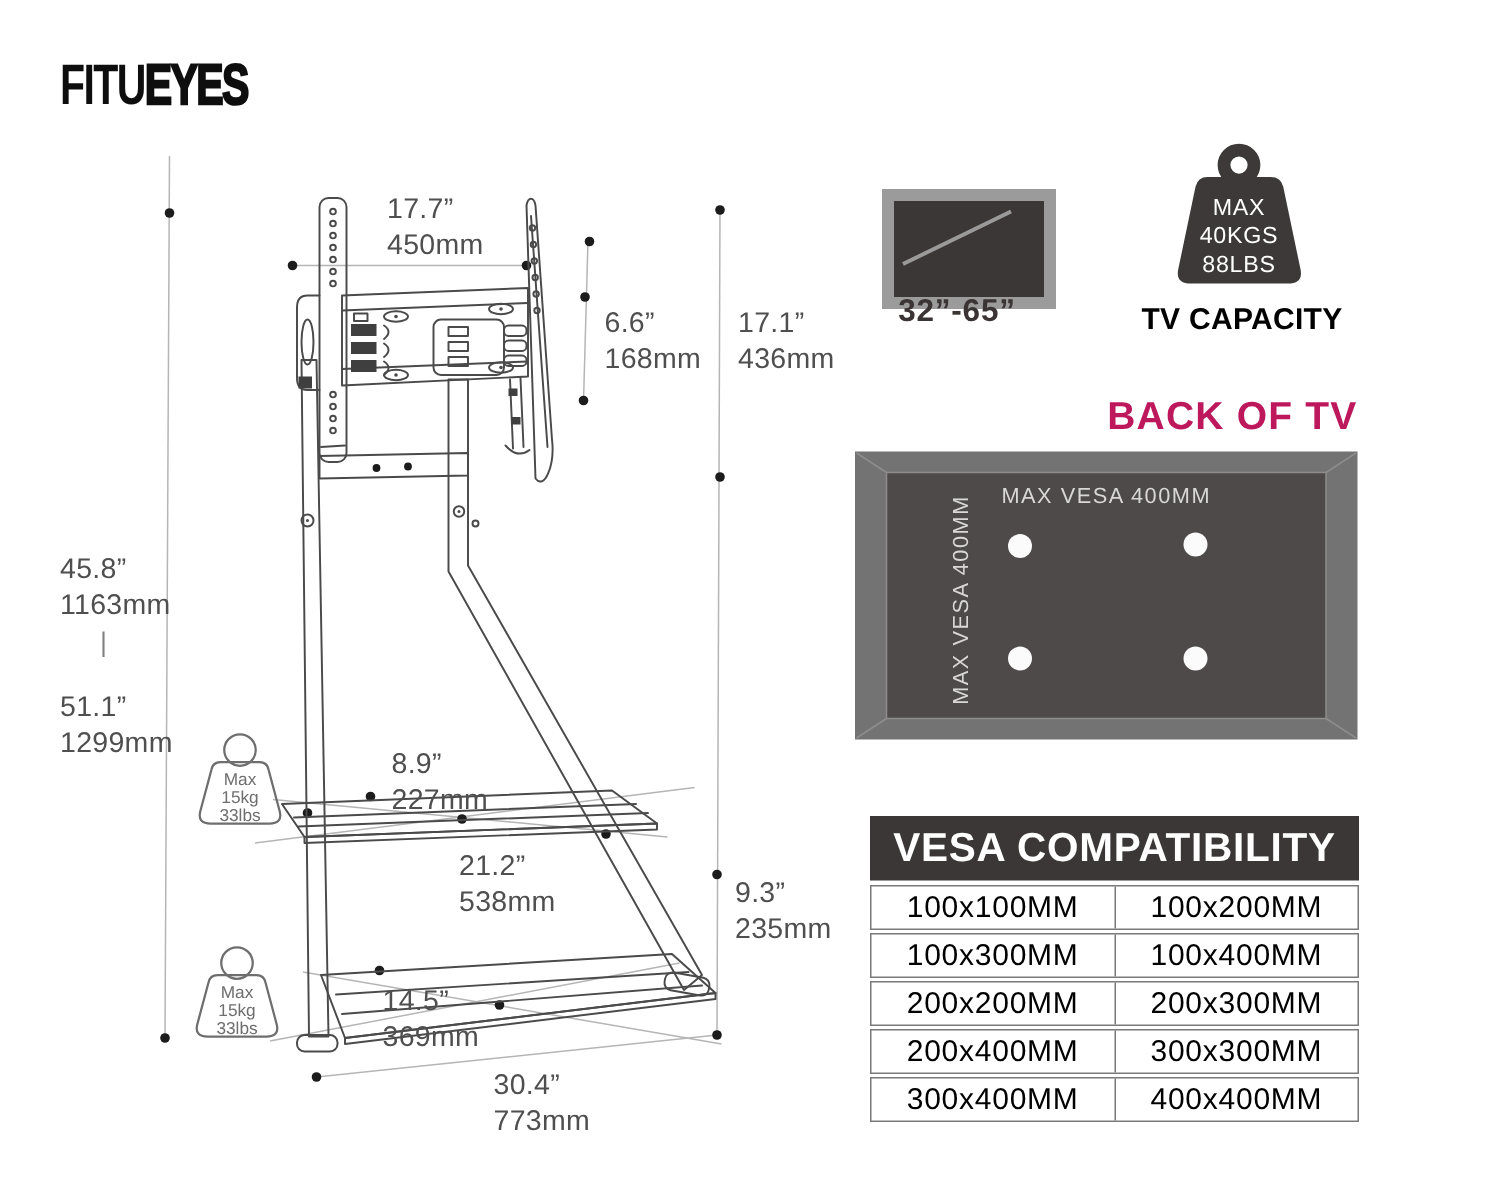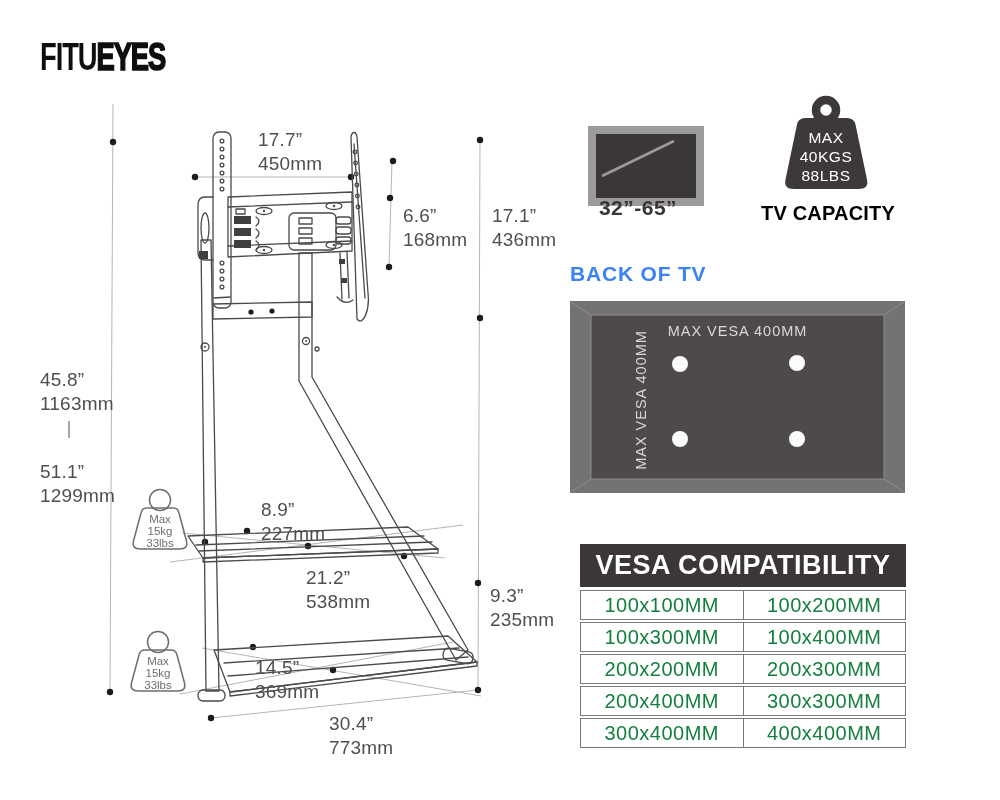--- a/index.html
+++ b/index.html
@@ -47,22 +47,22 @@
   .kettlebell text{
     font-family:"Liberation Sans","DejaVu Sans",sans-serif;font-size:15.5px;
     fill:#ffffff;letter-spacing:.5px;
   }
   .tv-capacity-label{
     position:absolute;left:758px;top:202px;width:140px;text-align:center;
     font-size:20px;font-weight:700;color:#000000;letter-spacing:.2px;
   }
   
   .back-title{
-    position:absolute;left:570px;top:262px;width:335px;text-align:left;
-    font-size:21px;font-weight:700;color:#3b82f6;letter-spacing:.8px;
+    position:absolute;left:570px;top:262px;width:335px;text-align:right;
+    font-size:26px;font-weight:700;color:#be185d;letter-spacing:.8px;
   }
   .tv-back{
     position:absolute;left:570px;top:301px;width:335px;height:192px;background:#737373;
   }
   .tv-back .inner{
     position:absolute;left:21px;top:14px;width:293px;height:164px;background:#4e4a4a;
   }
   .tv-back svg{position:absolute;left:0;top:0;}
   .vesa-h{
     position:absolute;left:0;right:0;top:22px;text-align:center;
@@ -82,21 +82,21 @@
     height:43px;line-height:43px;background:#3b3737;color:#ffffff;text-align:center;
     font-size:27px;font-weight:700;letter-spacing:.5px;margin-top:16px;
   }
   .vesa-rows{margin-top:3px;}
   .vesa-row{
     display:flex;height:30px;box-sizing:border-box;border:1px solid #7b7878;
     margin-bottom:2px;background:#ffffff;
   }
   .vesa-cell{
     flex:1;display:flex;align-items:center;justify-content:center;
-    font-size:20px;color:#15803d;letter-spacing:.5px;
+    font-size:20px;color:#000000;letter-spacing:.5px;
   }
   .vesa-cell:first-child{border-right:1px solid #7b7878;}
   
   .badge-text{font-family:"Liberation Sans","DejaVu Sans",sans-serif;font-size:11.5px;}
 </style>
 </head>
 <body>
 
 <div class="stage">
 

